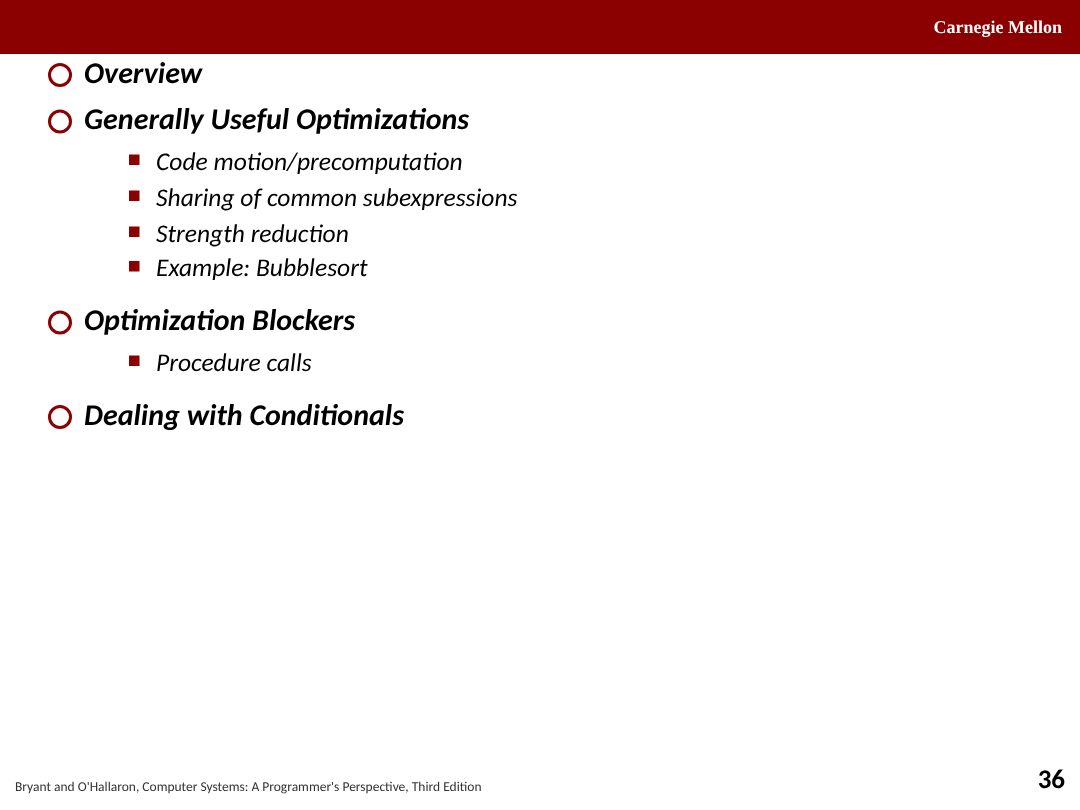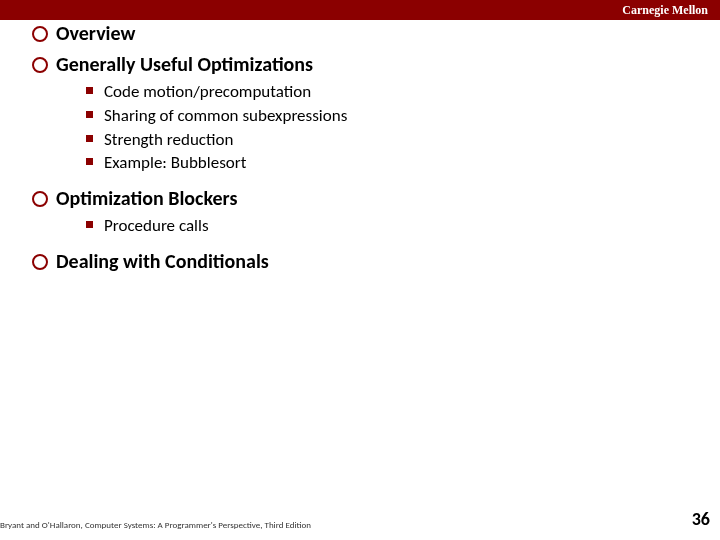--- a/index.html
+++ b/index.html
@@ -1,28 +1,28 @@
 <!DOCTYPE html>
 <html><head>
 <meta charset="utf-8">
 <style>
   * { margin: 0; padding: 0; box-sizing: border-box; }
   html, body { width: 720px; height: 540px; font-family: Calibri, "Segoe UI", Arial, sans-serif; background: #fff; color: #000; }
   .slide { position: relative; width: 720px; height: 540px; }
-  .brand-bar { width: 100%; height: 20px; background: #8b0000; display: flex; justify-content: flex-end; align-items: center; padding-right: 12px; }
+  .brand-bar { width: 100%; height: 36px; background: #8b0000; display: flex; justify-content: flex-end; align-items: center; padding-right: 12px; }
   .brand-text { color: #fff; font-size: 12px; font-weight: bold; font-family: Georgia, 'Times New Roman', serif; }
   .title { font-size: 36px; font-weight: bold; margin: 18px 0 18px 28px; }
   .content { margin-left: 28px; }
-  .lvl1 { list-style: none; }
+  .lvl1 { list-style: none; font-style: italic; }
   .lvl1 > li { position: relative; padding-left: 28px; font-size: 20px; font-weight: bold; margin-bottom: 4px; line-height: 1.35; }
   .lvl1 > li::before { content: ""; position: absolute; left: 4px; top: 6px; width: 12px; height: 12px; border: 2px solid #8b0000; border-radius: 50%; }
   .lvl2 { list-style: none; margin: 2px 0 10px 28px; }
   .lvl2 > li { position: relative; padding-left: 20px; font-size: 17px; font-weight: normal; line-height: 1.4; }
   .lvl2 > li::before { content: ""; position: absolute; left: 2px; top: 7px; width: 7px; height: 7px; background: #8b0000; }
-  .footer { position: absolute; bottom: 10px; left: 0; right: 10px; display: flex; justify-content: space-between; align-items: flex-end; font-size: 9px; color: #333; }
+  .footer { position: absolute; bottom: 10px; left: 10px; right: 10px; display: flex; justify-content: space-between; align-items: flex-end; font-size: 9px; color: #333; }
   .page-num { font-size: 18px; font-weight: bold; color: #000; }
 </style>
 </head>
 <body>
 <div class="slide">
 
   <div class="brand-bar">
     <span class="brand-text">Carnegie Mellon</span>
   </div>
 

